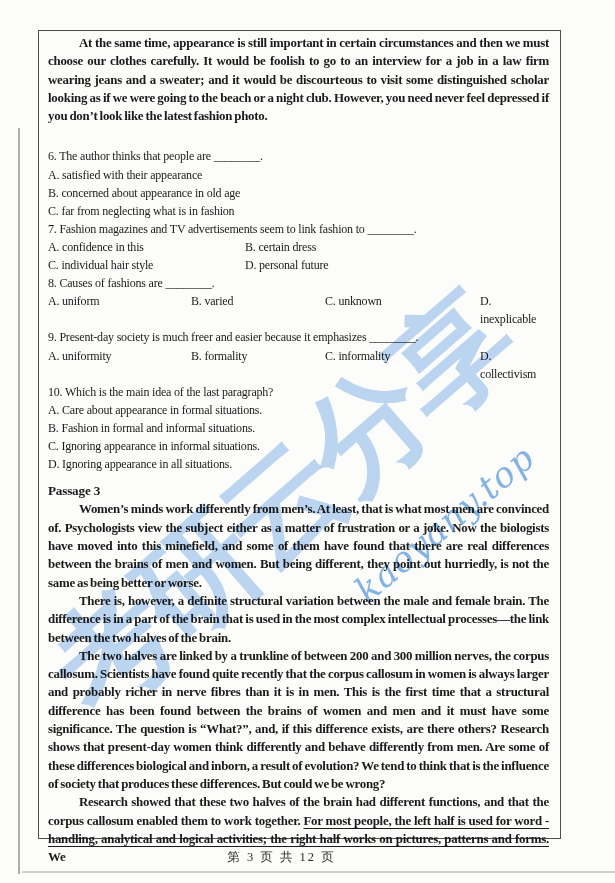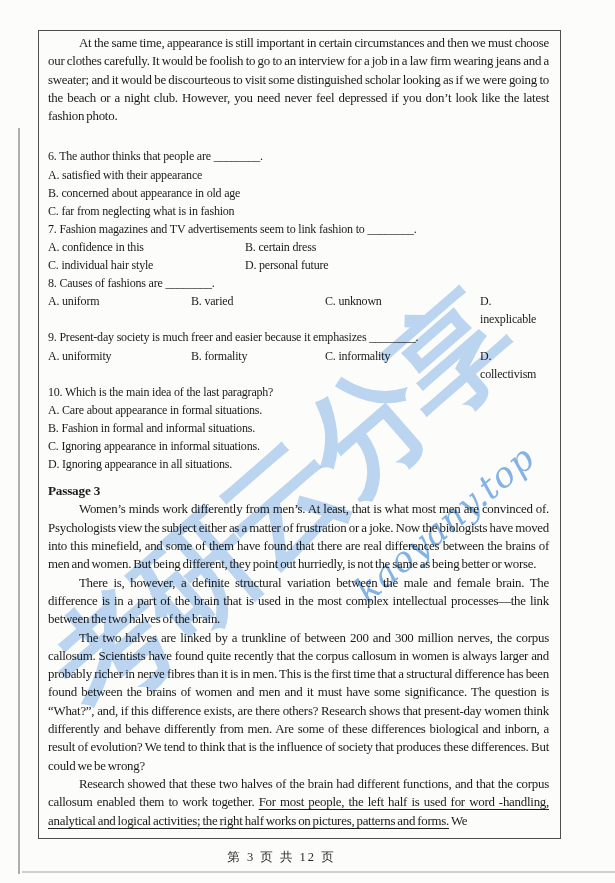--- a/index.html
+++ b/index.html
@@ -11,21 +11,21 @@
   .scan-edge-left{position:absolute;left:18px;top:128px;width:2px;height:746px;background:#aeaeae;}
   .scan-edge-bottom{position:absolute;left:22px;top:871px;width:593px;height:2px;background:#cfcfcd;}
   .frame{
     position:absolute;left:38px;top:30px;width:523px;height:809px;
     border:1px solid #4e4e4e;box-sizing:border-box;
     padding:3px 11px 0 9px;overflow:visible;
   }
   .para{
     margin:0;text-align:justify;
     font-size:12.9px;line-height:18.3px;
-    letter-spacing:-0.25px;word-spacing:-0.9px;
+    letter-spacing:-0.25px;word-spacing:-0.9px;font-weight:bold;
   }
   .indent{text-indent:31px;}
   .questions{margin-top:22px;}
   .qline{
     margin:0;font-size:12px;line-height:18.1px;letter-spacing:-0.2px;
   }
   .opt2{display:grid;grid-template-columns:197px 1fr;}
   .opt4{display:grid;grid-template-columns:102px 93px 114px 1fr;gap:41px;}
   .passage-heading{
     margin:9px 0 0 0;font-weight:bold;font-size:13.2px;line-height:18.3px;letter-spacing:-0.2px;

